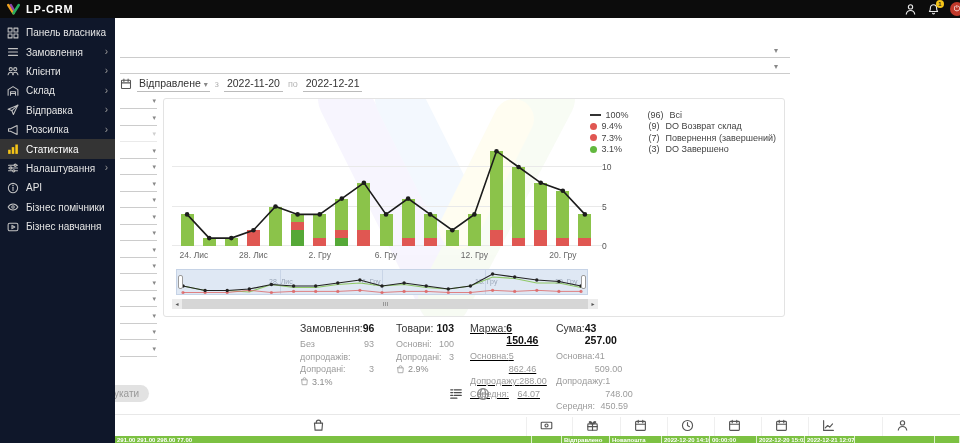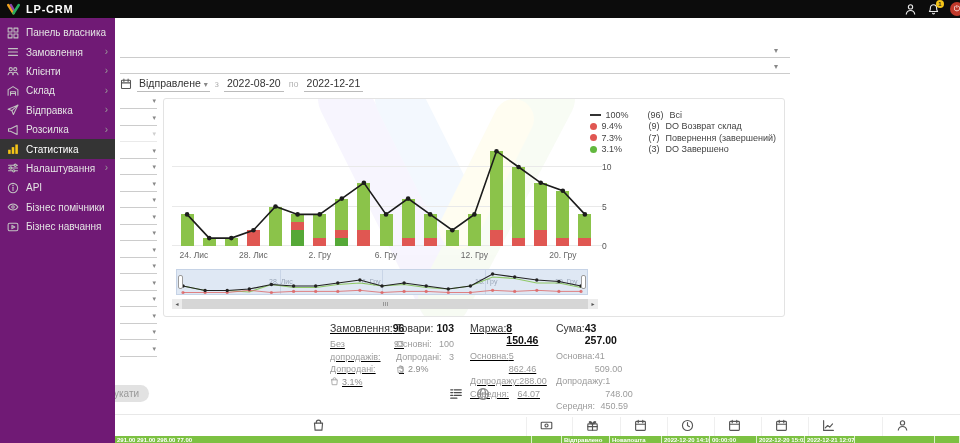--- a/index.html
+++ b/index.html
@@ -15,21 +15,21 @@
   .brand{color:#fff;font-size:11px;font-weight:bold;letter-spacing:.8px}
   .topbar-right{display:flex;align-items:center;gap:10px;margin-right:2px}
   .tb-icon{position:relative;width:13px;height:13px;color:#e8e8e8;display:inline-block}
   .tb-icon svg{width:13px;height:13px;display:block}
   .badge{position:absolute;top:-3px;right:-4px;width:8px;height:8px;border-radius:50%;
     background:#f5c518;color:#222;font-size:6px;font-style:normal;line-height:8px;text-align:center;font-weight:bold}
   .logout-circle{width:14px;height:14px;border-radius:50%;background:#c0392b;margin-right:-12px;
     display:inline-block;color:#fff;font-size:8px;text-align:center;line-height:14px}
 
   
-  .sidebar{position:absolute;left:0;top:18px;width:115px;height:425px;background:#701a75;z-index:10;padding-top:5px}
+  .sidebar{position:absolute;left:0;top:18px;width:115px;height:425px;background:#0f172a;z-index:10;padding-top:5px}
   .side-item{display:flex;align-items:center;height:19.4px;padding:0 7px;cursor:pointer}
   .side-item .s-icon{width:12px;height:12px;color:#c2c2c2;flex:0 0 12px}
   .side-item .s-icon svg{width:12px;height:12px;display:block}
   .side-item .s-label{color:#e4e4e4;font-size:10px;margin-left:7px;white-space:nowrap}
   .side-item .s-chev{margin-left:auto;color:#999;font-size:10px;line-height:10px}
   .side-item.active{background:#343434}
   .side-item.active .s-icon{color:#f5c518}
   .side-item.active .s-label{color:#fff}
 
   
@@ -260,21 +260,21 @@
 
   <div class="date-row">
     <span class="cal-ic" id="cal-ic">
         <svg viewBox="0 0 16 16" fill="none" stroke="currentColor" stroke-width="1.4" stroke-linecap="round" stroke-linejoin="round">
           <rect x="2" y="3" width="12" height="11" rx="1"></rect>
           <path d="M2 6.5h12M5.2 1.5v3M10.8 1.5v3"></path>
         </svg>
       </span>
     <span class="picker"><span>Відправлене</span><span class="caret">▾</span></span>
     <span class="word">з</span>
-    <span class="date-val">2022-08-20</span>
+    <span class="date-val">2022-11-20</span>
     <span class="word">по</span>
     <span class="date-val">2022-12-21</span>
   </div>
 
   <div id="mini-selects">
       <div class="mini-select" style="top: 94px;">
         <span class="caret">▾</span>
       </div>
       <div class="mini-select" style="top: 110.5px;">
         <span class="caret">▾</span>
@@ -487,21 +487,21 @@
       <div class="sb-thumb">
         <span class="sb-grip"></span>
           <span class="sb-grip"></span>
           <span class="sb-grip"></span>
       </div>
       <div class="sb-arrow">▸</div>
     </div>
   </div>
 
   <div id="summary">
-      <div class="sum-col" style="left: 330px; width: 74px; text-decoration: underline;">
+      <div class="sum-col" style="left: 300px; width: 74px;">
         <div class="sum-head">
           <span>Замовлення:</span>
           <b>96</b>
         </div>
         <div class="sum-row">
           <span>Без допродажів:</span>
           <span>93</span>
         </div>
         <div class="sum-row">
           <span>Допродані:</span>
@@ -536,21 +536,21 @@
               <path d="M5.3 5V4a2.7 2.7 0 0 1 5.4 0v1"></path>
               <path d="M3 5h10l-.8 8.7H3.8L3 5z"></path>
             </svg>
           </span>
           <span>2.9%</span>
         </div>
       </div>
       <div class="sum-col" style="left: 470px; width: 70px; text-decoration: underline;">
         <div class="sum-head">
           <span>Маржа:</span>
-          <b>8 150.46</b>
+          <b>6 150.46</b>
         </div>
         <div class="sum-row">
           <span>Основна:</span>
           <span>5 862.46</span>
         </div>
         <div class="sum-row">
           <span>Допродажу:</span>
           <span>288.00</span>
         </div>
         <div class="sum-row">

